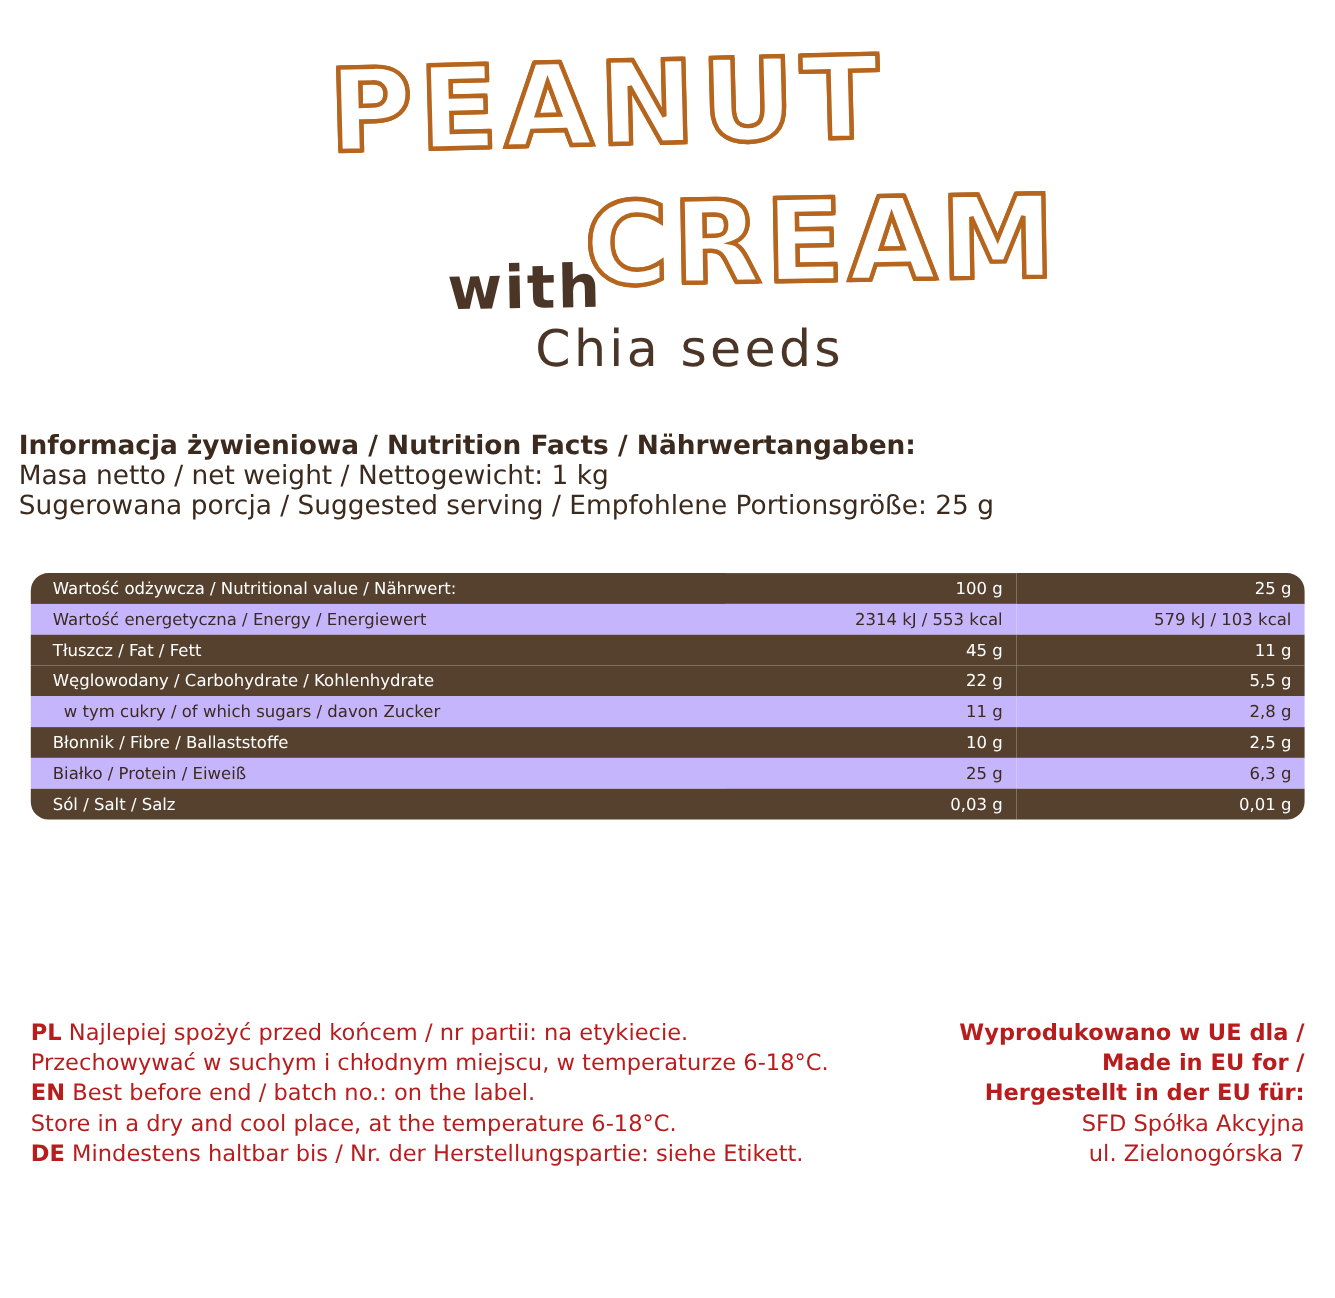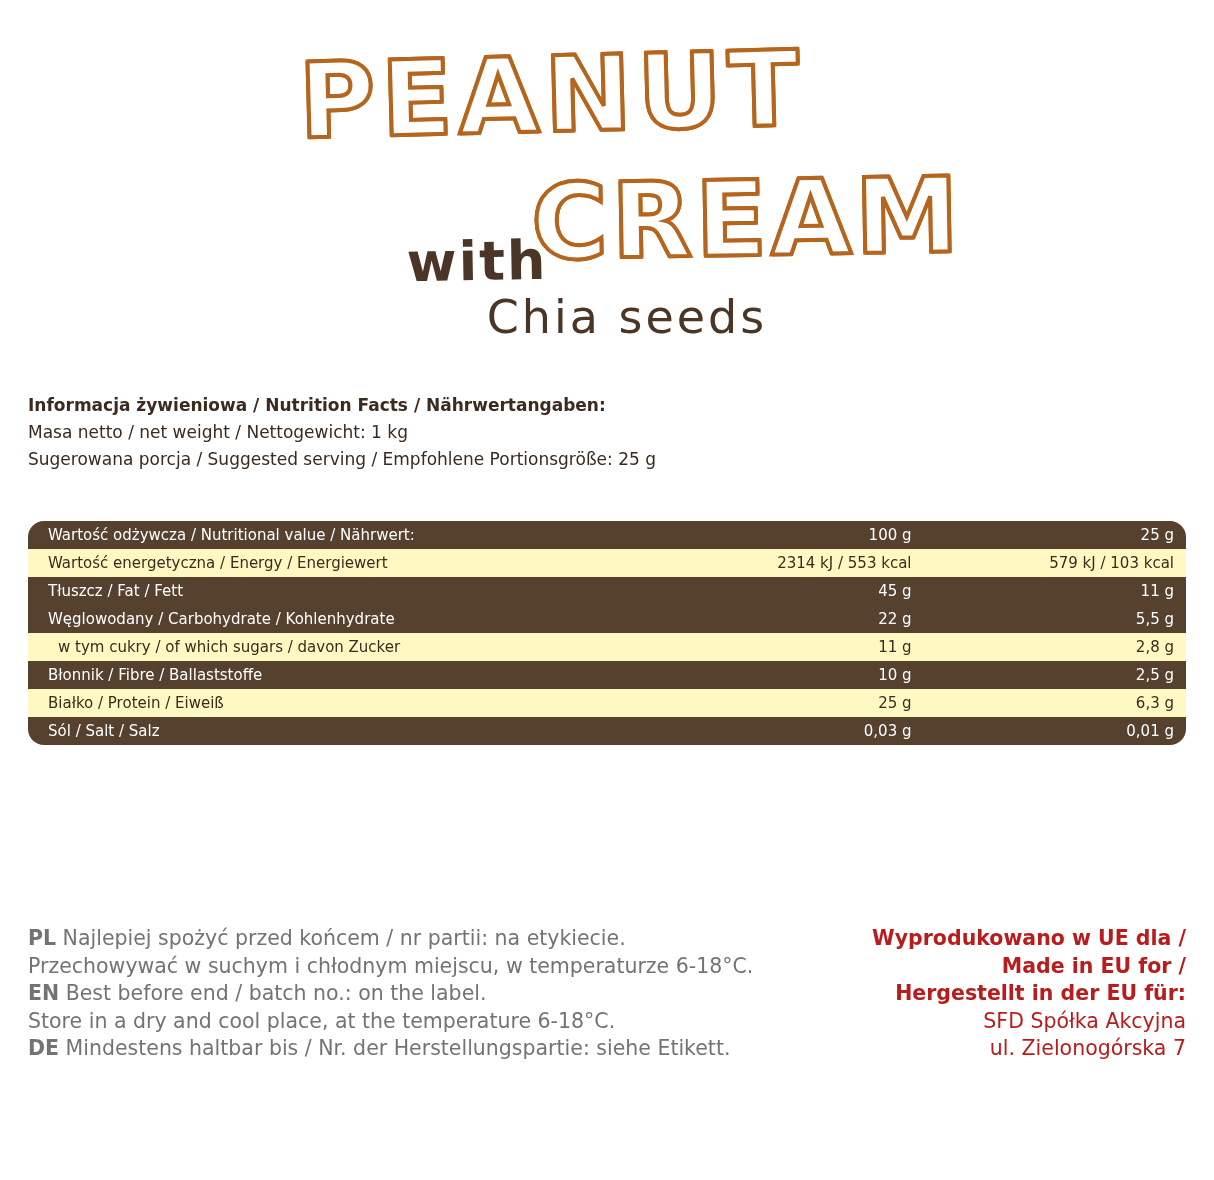--- a/index.html
+++ b/index.html
@@ -82,23 +82,23 @@
     font-size: 46px;
     letter-spacing: 3px;
     color: #4a3526;
     transform: translateX(20px);
   }
 
   
   .intro {
     position: absolute;
     top: 392px;
-    left: 28px;
+    left: 17px;
     width: 1160px;
-    font-size: 17px;
+    font-size: 24px;
     line-height: 27px;
     color: #3b2a1d;
   }
   .intro .heading {
     font-weight: bold;
   }
 
   
   .table-wrap {
     position: absolute;
@@ -118,21 +118,21 @@
   }
   td.label { text-align: left; width: 640px; }
   td.c100 { text-align: right; width: 250px; white-space: nowrap; }
   td.c25  { text-align: right; width: 250px; white-space: nowrap; padding-right: 18px; }
 
   tr.dark td {
     background: #56412f;
     color: #ffffff;
   }
   tr.light td {
-    background: #fef9c3;
+    background: #c4b5fd;
     color: #3b2a1d;
   }
   tr.dark td.label { padding-left: 20px; }
   tr.light td.label { padding-left: 20px; }
 
   
   tr.first-row td:first-child { border-top-left-radius: 16px; }
   tr.first-row td:last-child { border-top-right-radius: 16px; }
   tr.last-row td:first-child { border-bottom-left-radius: 16px; }
   tr.last-row td:last-child { border-bottom-right-radius: 16px; }
@@ -141,21 +141,21 @@
   .indent1 { padding-left: 30px !important; }
 
   
   .footer-left {
     position: absolute;
     top: 925px;
     left: 28px;
     width: 760px;
     font-size: 20.5px;
     line-height: 27.5px;
-    color: #737373;
+    color: #b91c1c;
   }
   .footer-left b { font-weight: bold; }
   .footer-right {
     position: absolute;
     top: 925px;
     right: 28px;
     width: 360px;
     text-align: right;
     font-size: 20.5px;
     line-height: 27.5px;

